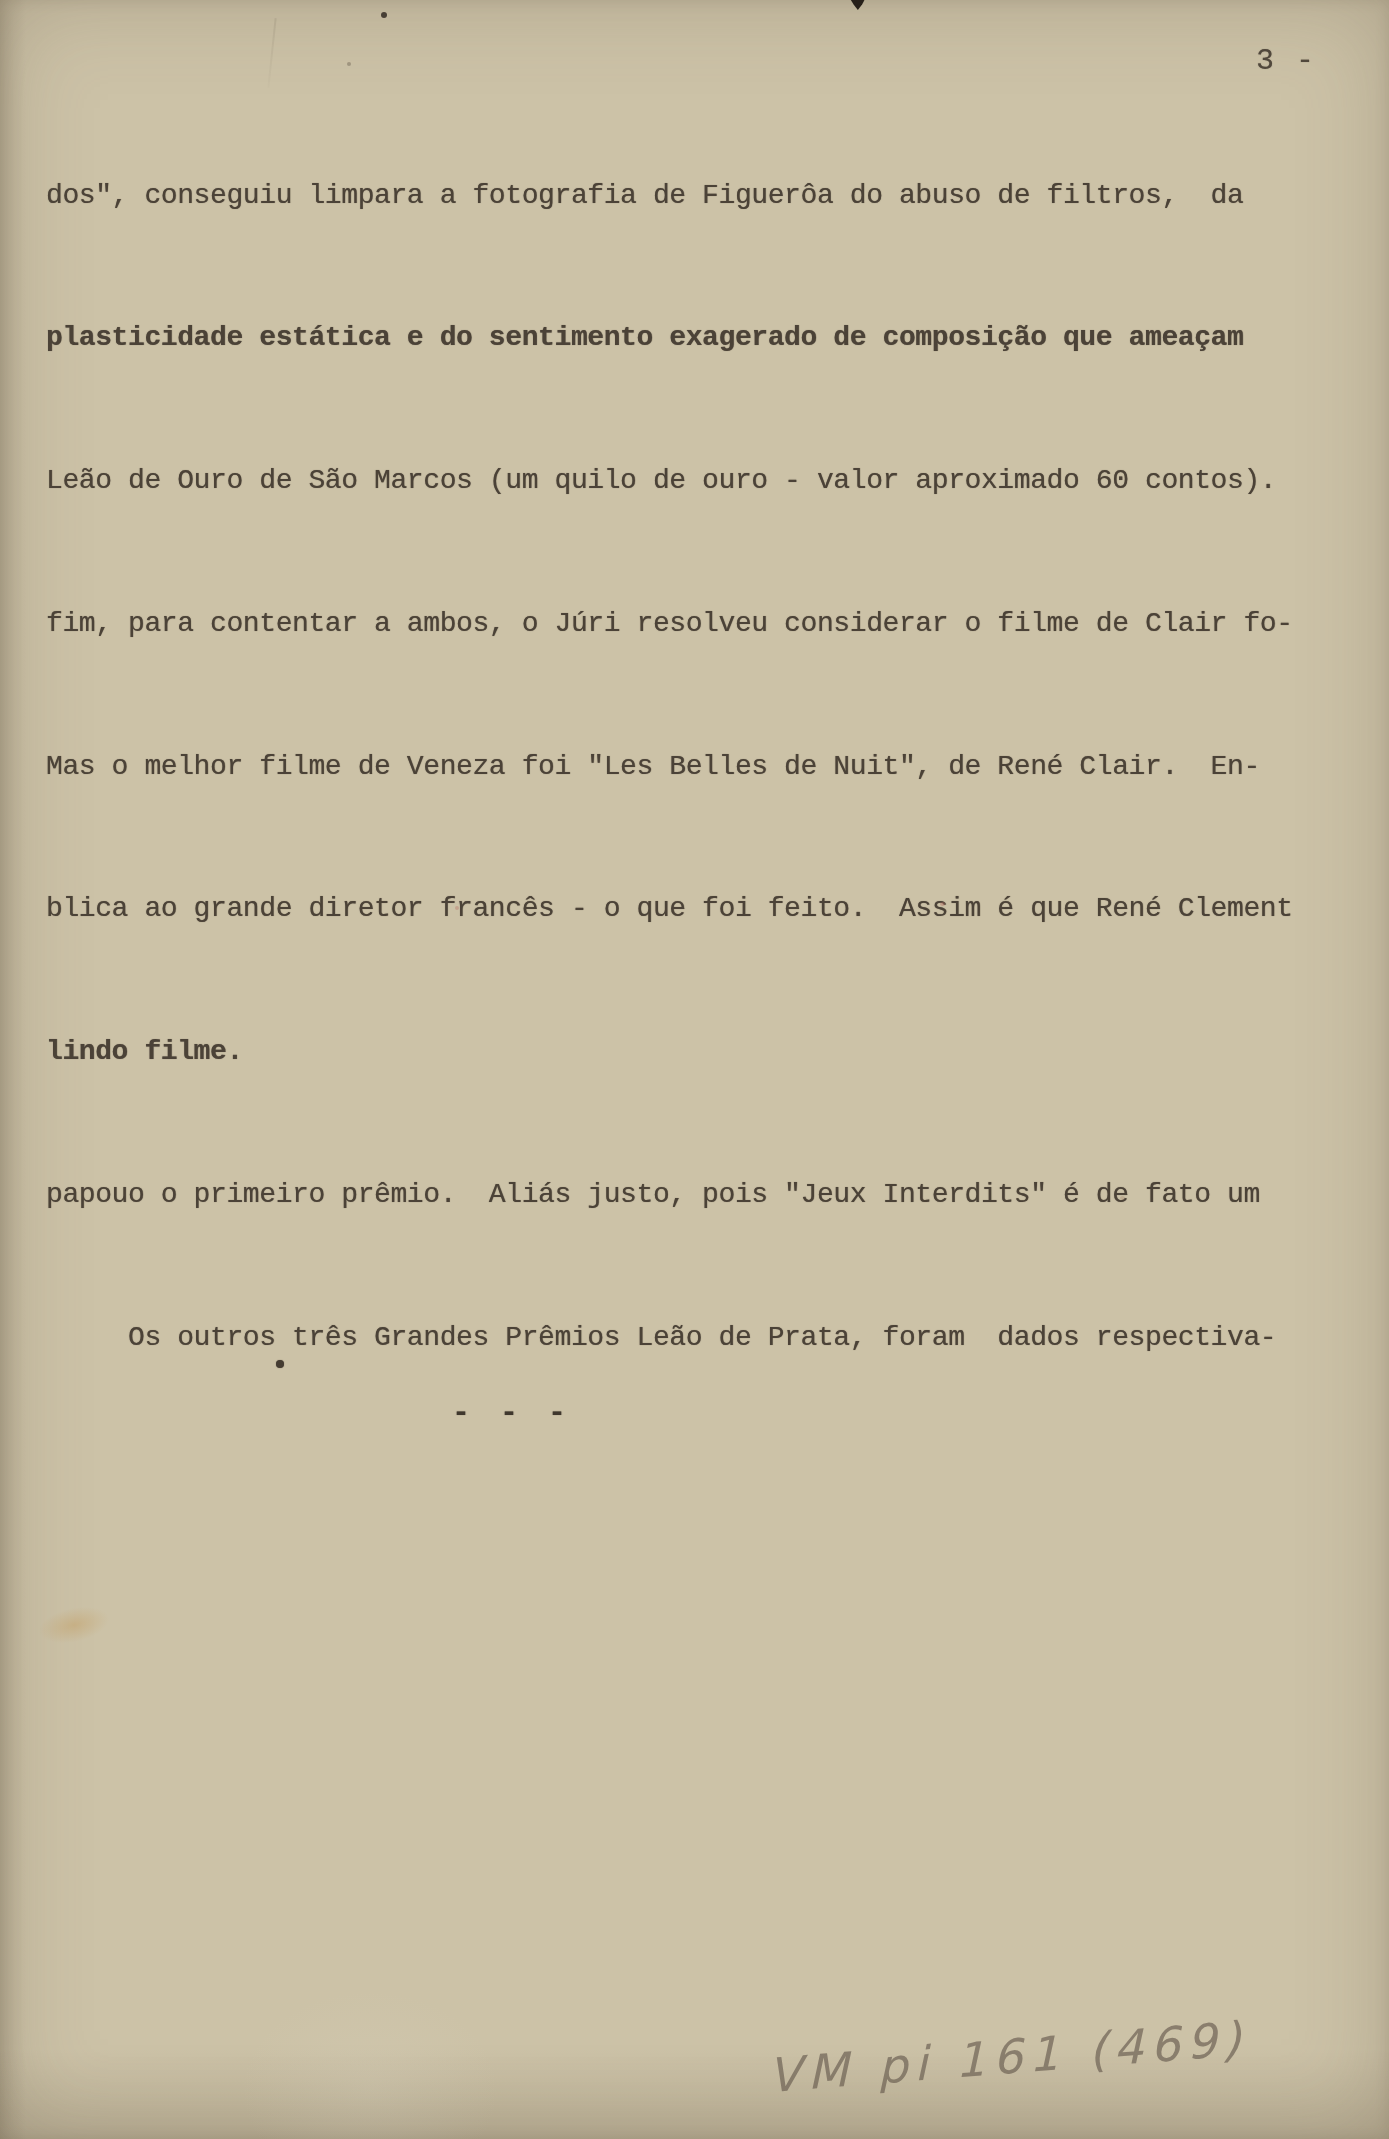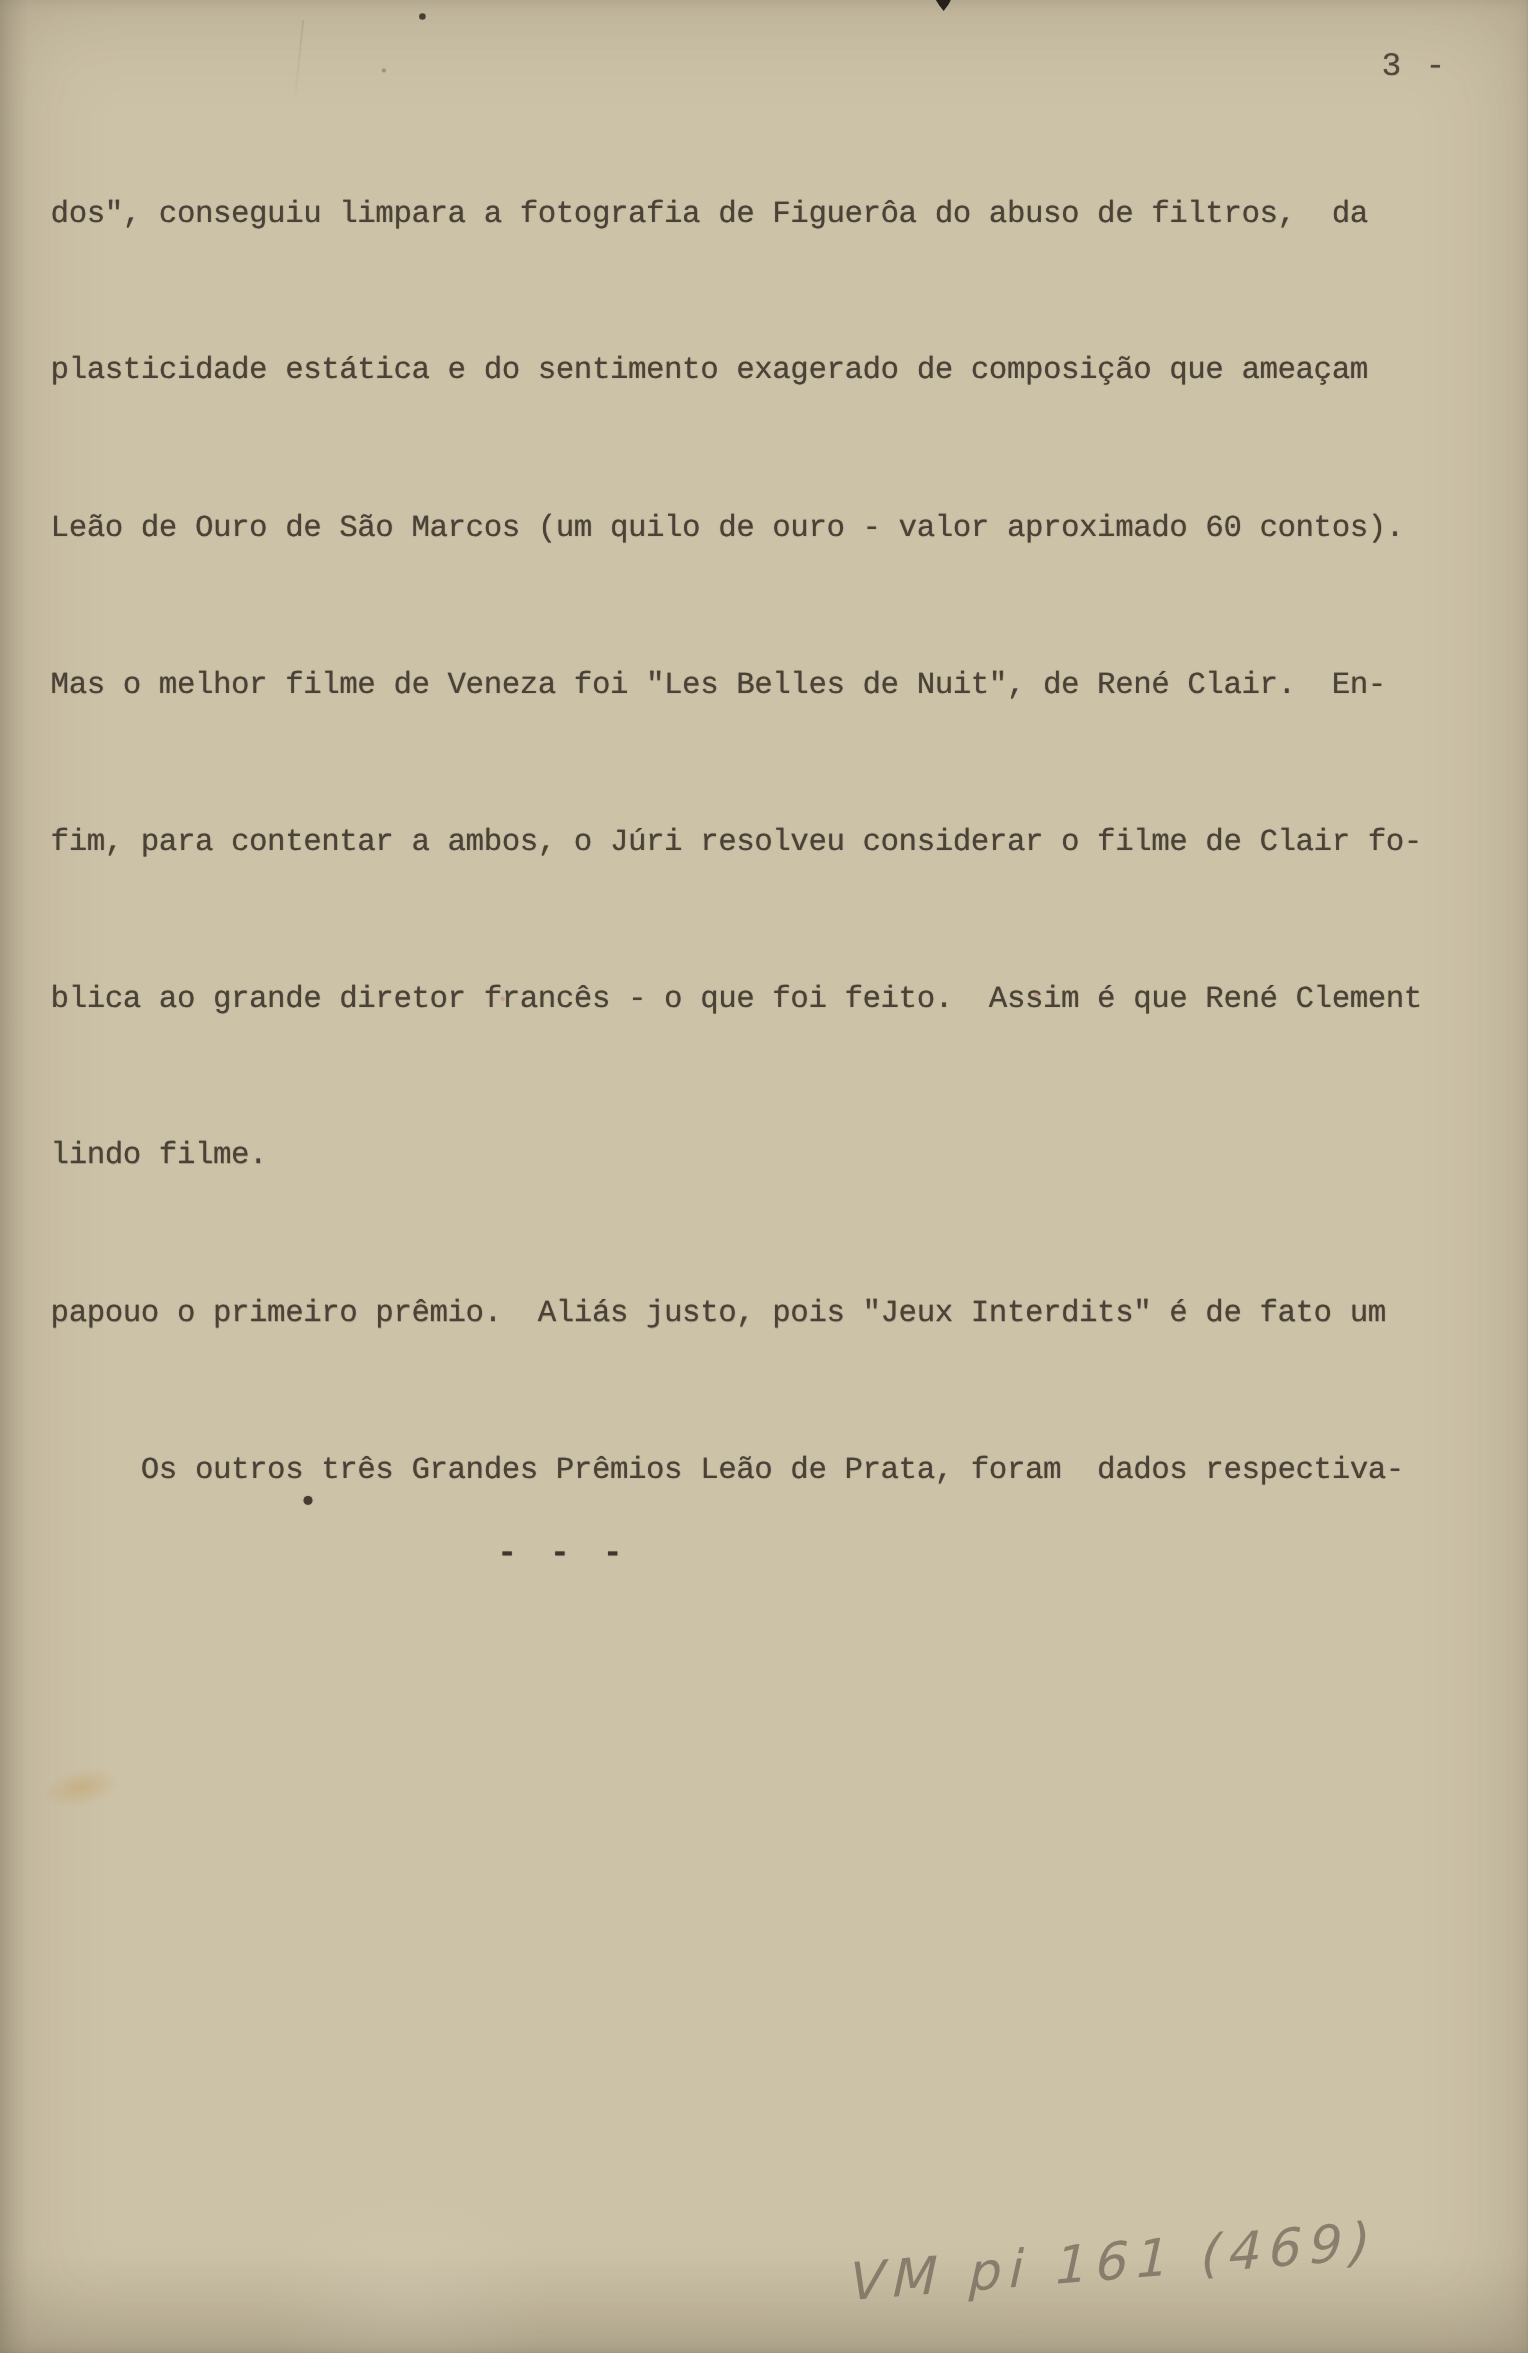--- a/index.html
+++ b/index.html
@@ -20,21 +20,21 @@
   .typed{
     position:absolute;left:46px;top:76px;
     color:#4b4237;
     font-size:28px;line-height:47.6px;
     white-space:pre;
     letter-spacing:-0.4px;
     text-shadow:0 0 1px rgba(75,66,55,0.55), 0.4px 0.4px 0 rgba(75,66,55,0.25);
   }
   .line{height:47.6px;}
   .line:nth-child(4n+1){transform:translateY(0.6px);}
-  .line:nth-child(5n+2){transform:translateY(-0.5px);}
+  .line:nth-child(5n+2){transform:translateY(-0.5px);font-weight:bold;}
   .page-number{
     position:absolute;left:1256px;top:44px;
     color:#51483c;font-size:30px;letter-spacing:2px;
     text-shadow:0 0 1px rgba(81,72,60,0.5);
     white-space:pre;
   }
   .separator{
     position:absolute;left:452px;top:1396px;
     color:#3f372d;font-size:30px;font-weight:bold;
     letter-spacing:6px;white-space:pre;
@@ -91,22 +91,22 @@
 <body>
 
 <div class="page">
 
   <div class="page-number">3 -</div>
 
   <div class="typed">
     <div class="line">dos", conseguiu limpara a fotografia de Figuerôa do abuso de filtros,  da</div>
     <div class="line">plasticidade estática e do sentimento exagerado de composição que ameaçam</div>
     <div class="line">Leão de Ouro de São Marcos (um quilo de ouro - valor aproximado 60 contos).</div>
+    <div class="line">fim, para contentar a ambos, o Júri resolveu considerar o filme de Clair fo-</div>
     <div class="line">Mas o melhor filme de Veneza foi "Les Belles de Nuit", de René Clair.  En-</div>
-    <div class="line">fim, para contentar a ambos, o Júri resolveu considerar o filme de Clair fo-</div>
     <div class="line">blica ao grande diretor francês - o que foi feito.  Assim é que René Clement</div>
     <div class="line">lindo filme.</div>
     <div class="line">papouo o primeiro prêmio.  Aliás justo, pois "Jeux Interdits" é de fato um</div>
     <div class="line">     Os outros três Grandes Prêmios Leão de Prata, foram  dados respectiva-</div>
     
     
     
     
     
     

